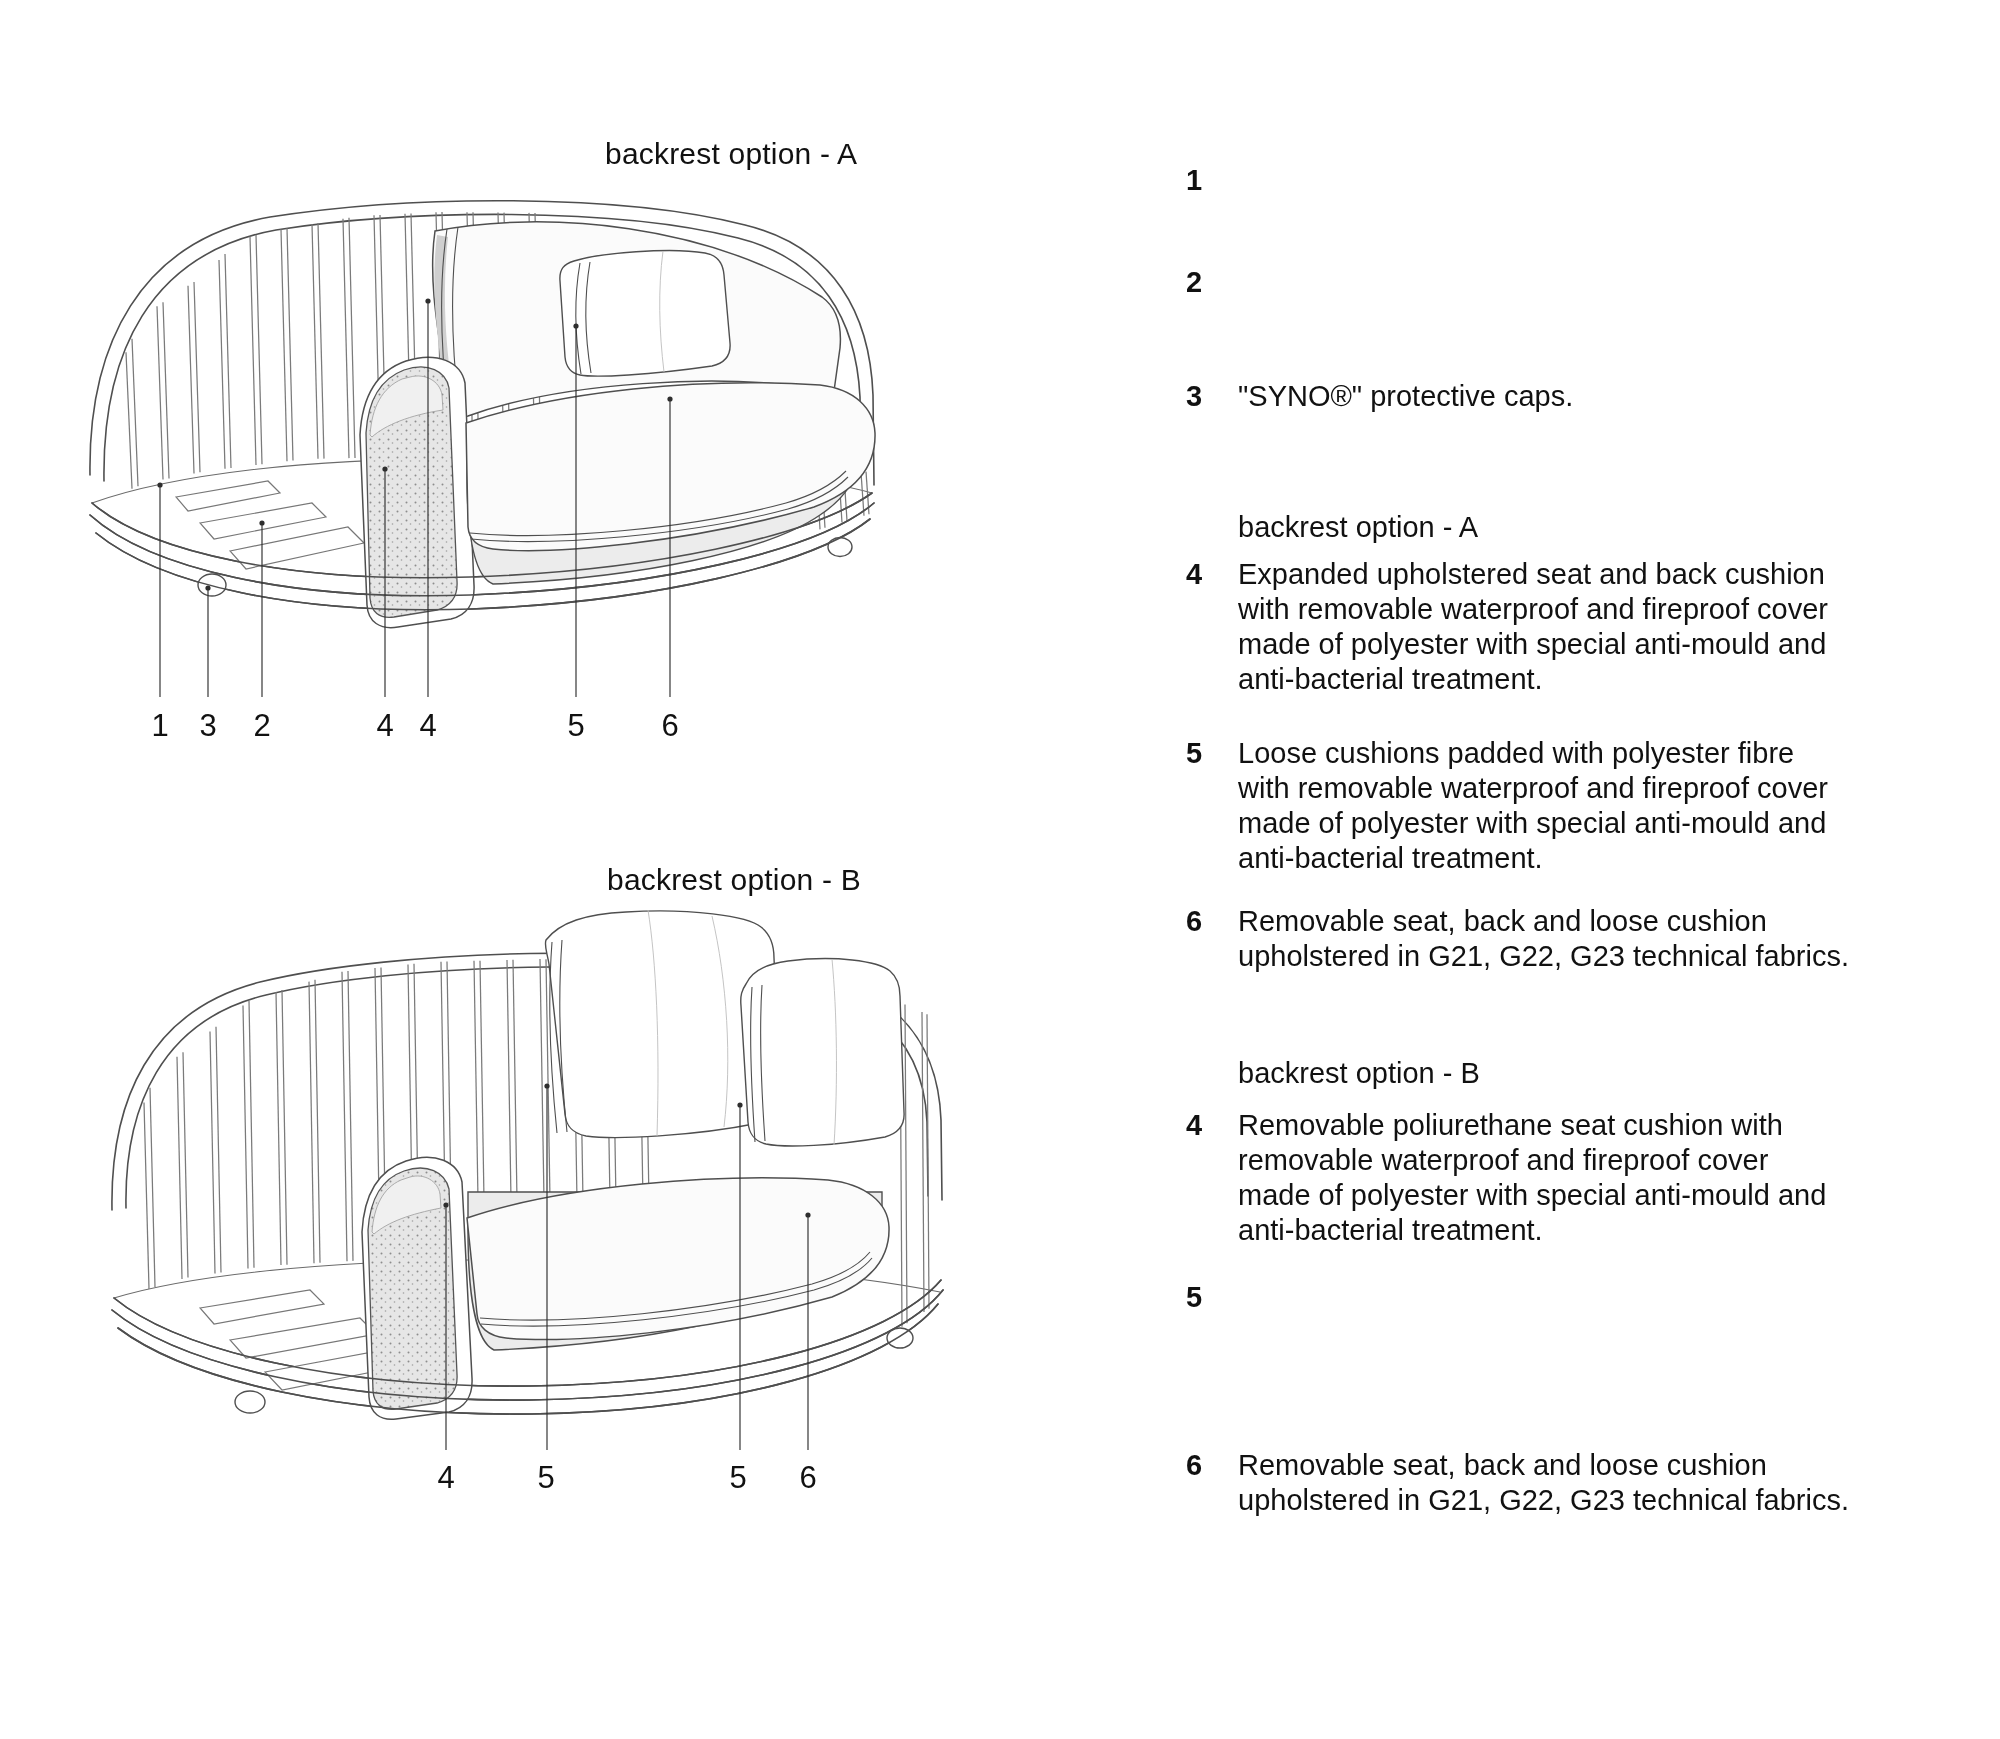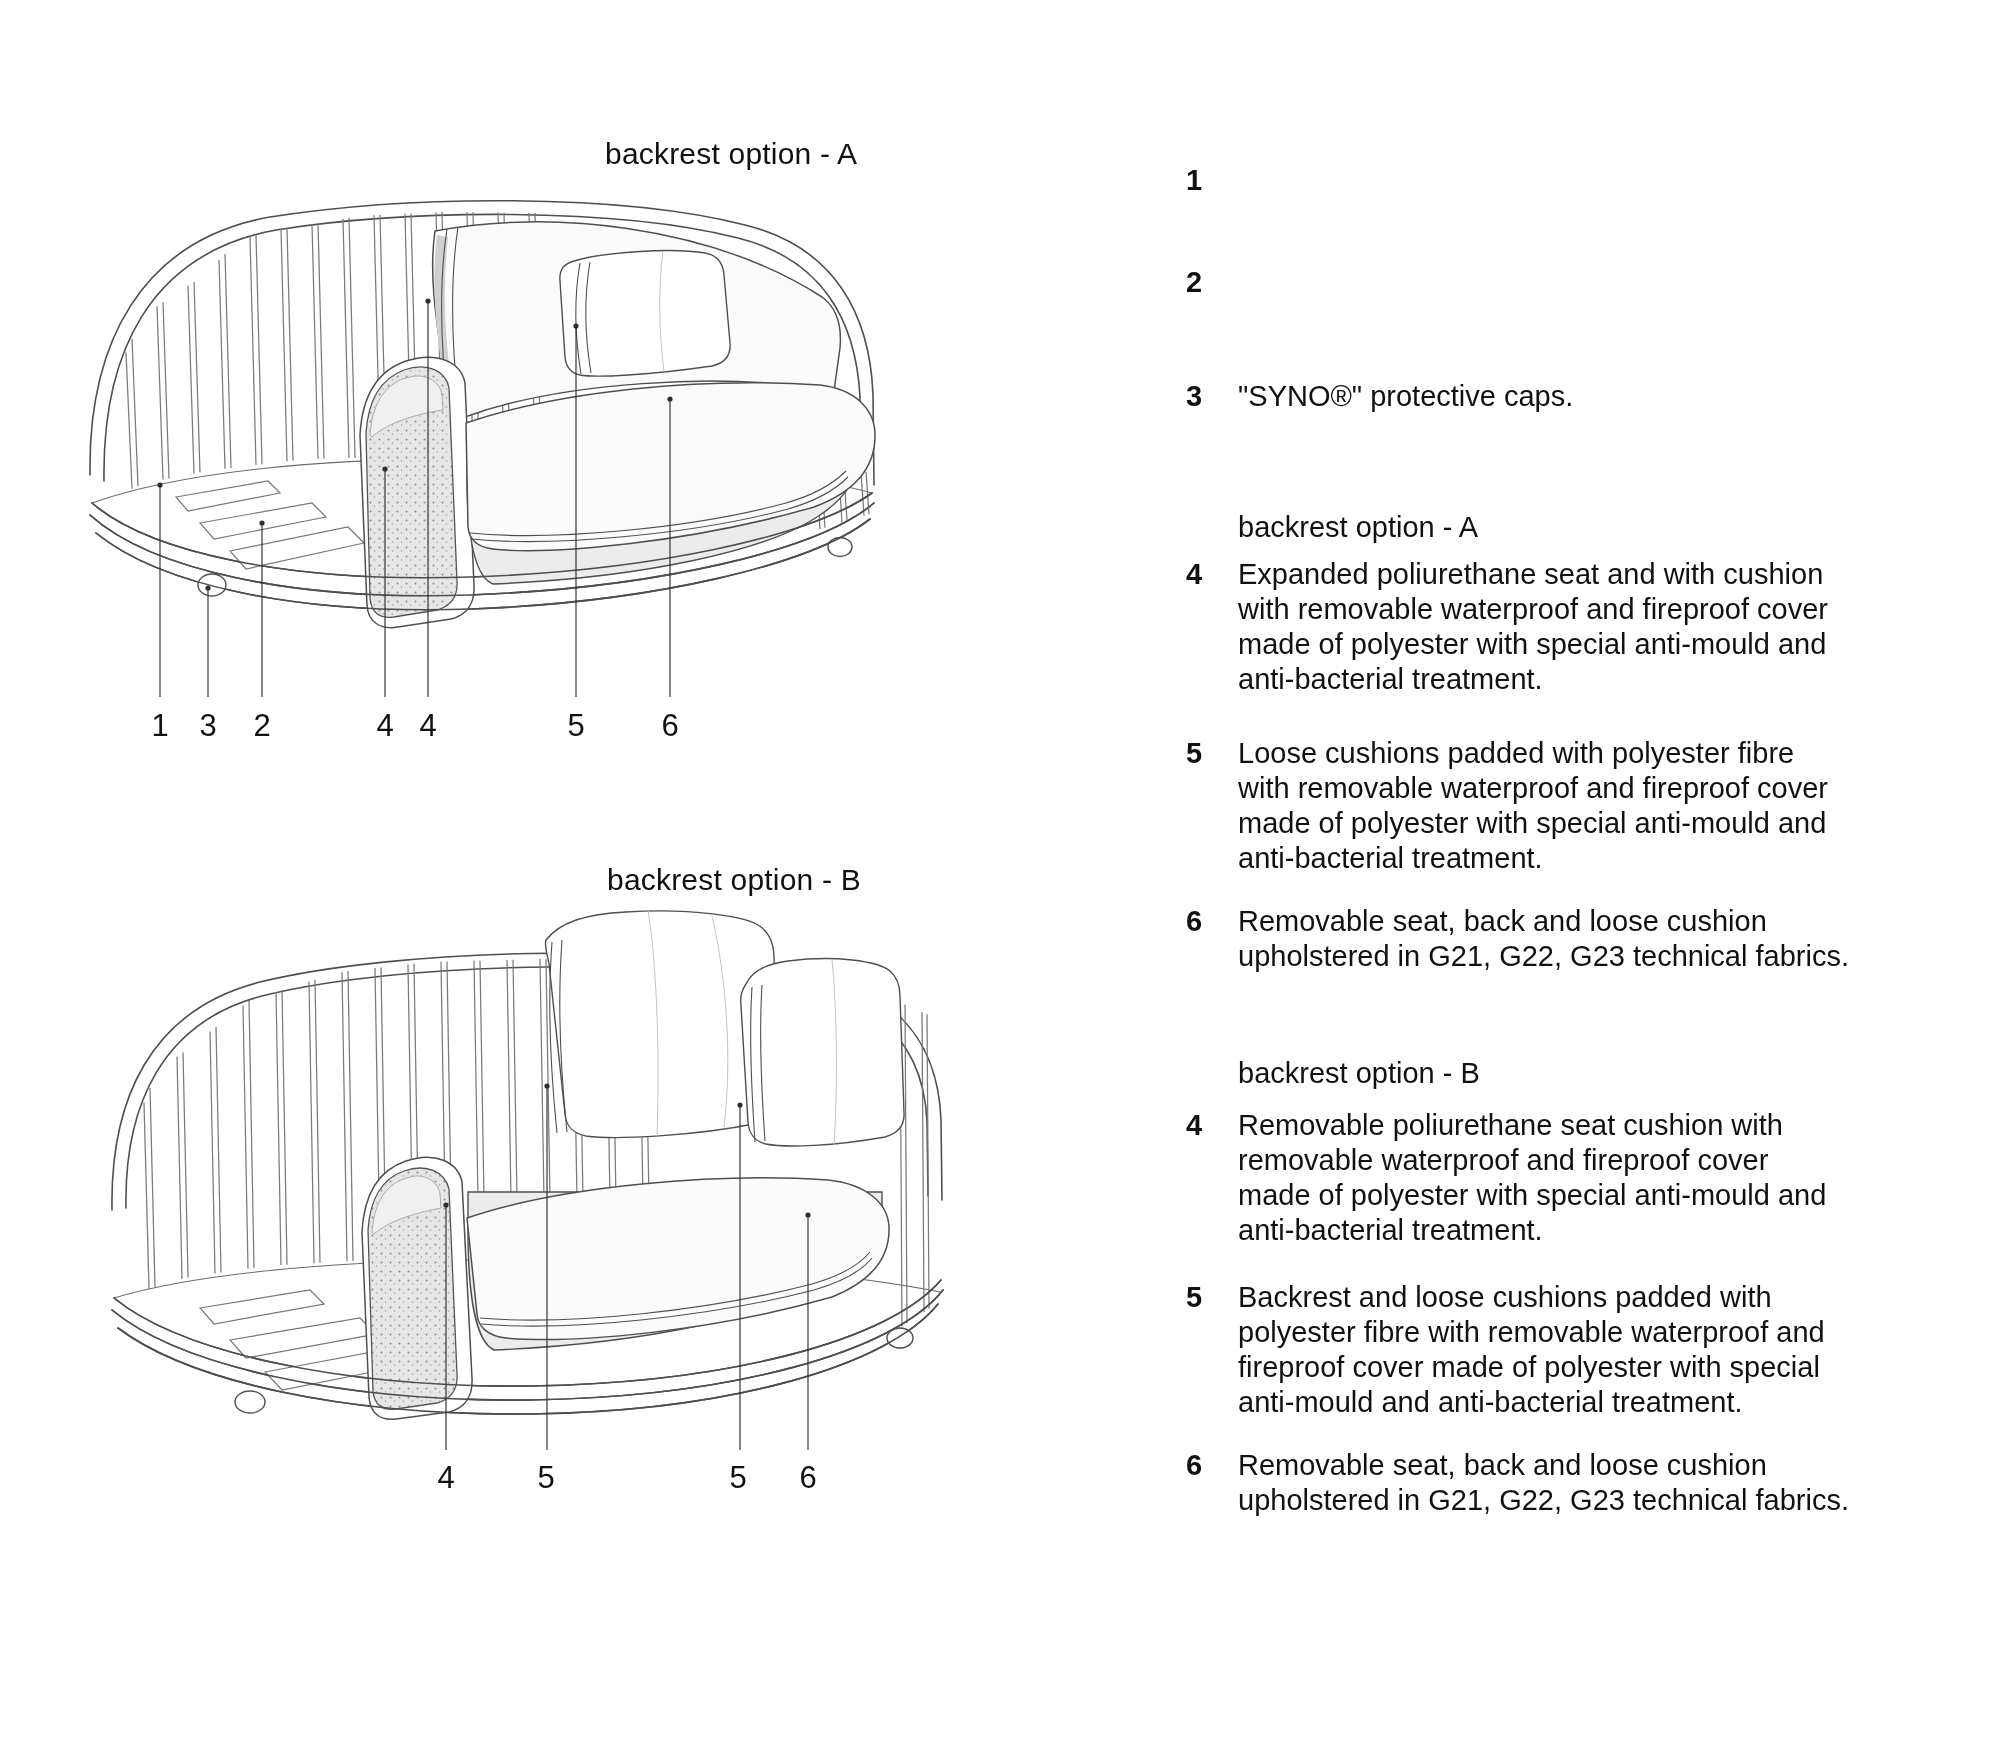--- a/index.html
+++ b/index.html
@@ -281,21 +281,21 @@
       <span class="spec-num">3</span>
       <span class="spec-text">"SYNO®" protective caps.</span>
     </div>
 
     <div class="spec-row" style="top:510px">
       <span class="spec-num"></span>
       <span class="spec-text">backrest option - A</span>
     </div>
     <div class="spec-row" style="top:557px">
       <span class="spec-num">4</span>
-      <span class="spec-text">Expanded poliurethane seat and with cushion
+      <span class="spec-text">Expanded upholstered seat and back cushion
 with removable waterproof and fireproof cover
 made of polyester with special anti-mould and
 anti-bacterial treatment.</span>
     </div>
     <div class="spec-row" style="top:736px">
       <span class="spec-num">5</span>
       <span class="spec-text">Loose cushions padded with polyester fibre
 with removable waterproof and fireproof cover
 made of polyester with special anti-mould and
 anti-bacterial treatment.</span>
@@ -312,24 +312,20 @@
     </div>
     <div class="spec-row" style="top:1108px">
       <span class="spec-num">4</span>
       <span class="spec-text">Removable poliurethane seat cushion with
 removable waterproof and fireproof cover
 made of polyester with special anti-mould and
 anti-bacterial treatment.</span>
     </div>
     <div class="spec-row" style="top:1280px">
       <span class="spec-num">5</span>
-      <span class="spec-text">Backrest and loose cushions padded with
-polyester fibre with removable waterproof and
-fireproof cover made of polyester with special
-anti-mould and anti-bacterial treatment.</span>
     </div>
     <div class="spec-row" style="top:1448px">
       <span class="spec-num">6</span>
       <span class="spec-text">Removable seat, back and loose cushion
 upholstered in G21, G22, G23 technical fabrics.</span>
     </div>
   </div>
 </div>
 
 </body></html>

